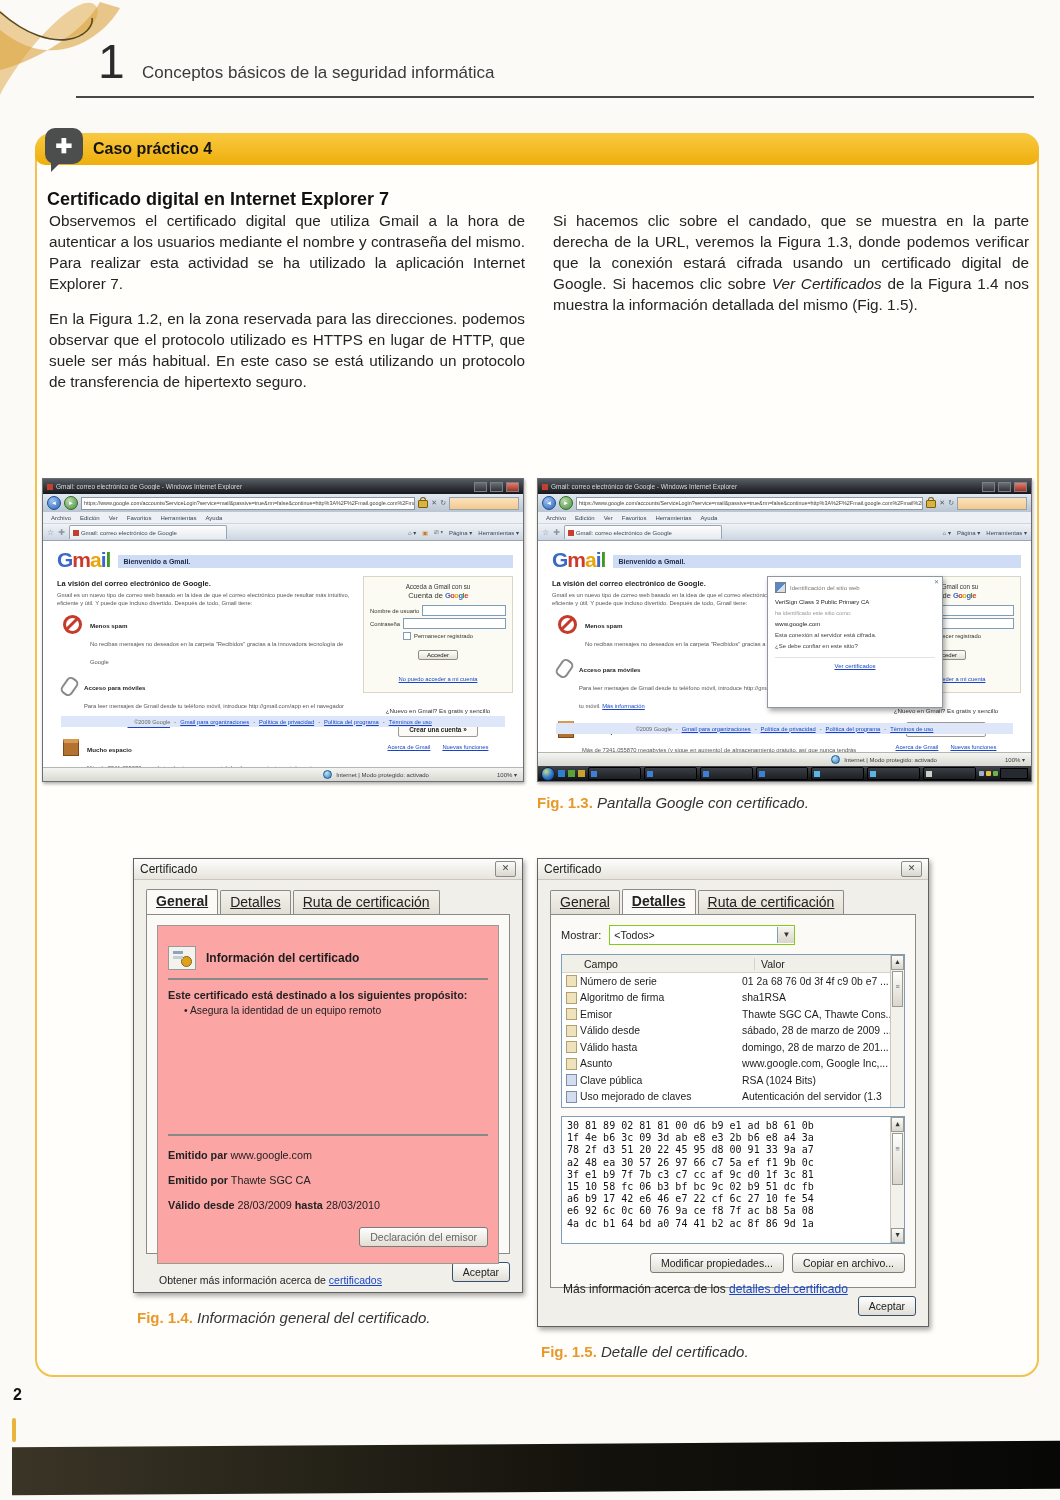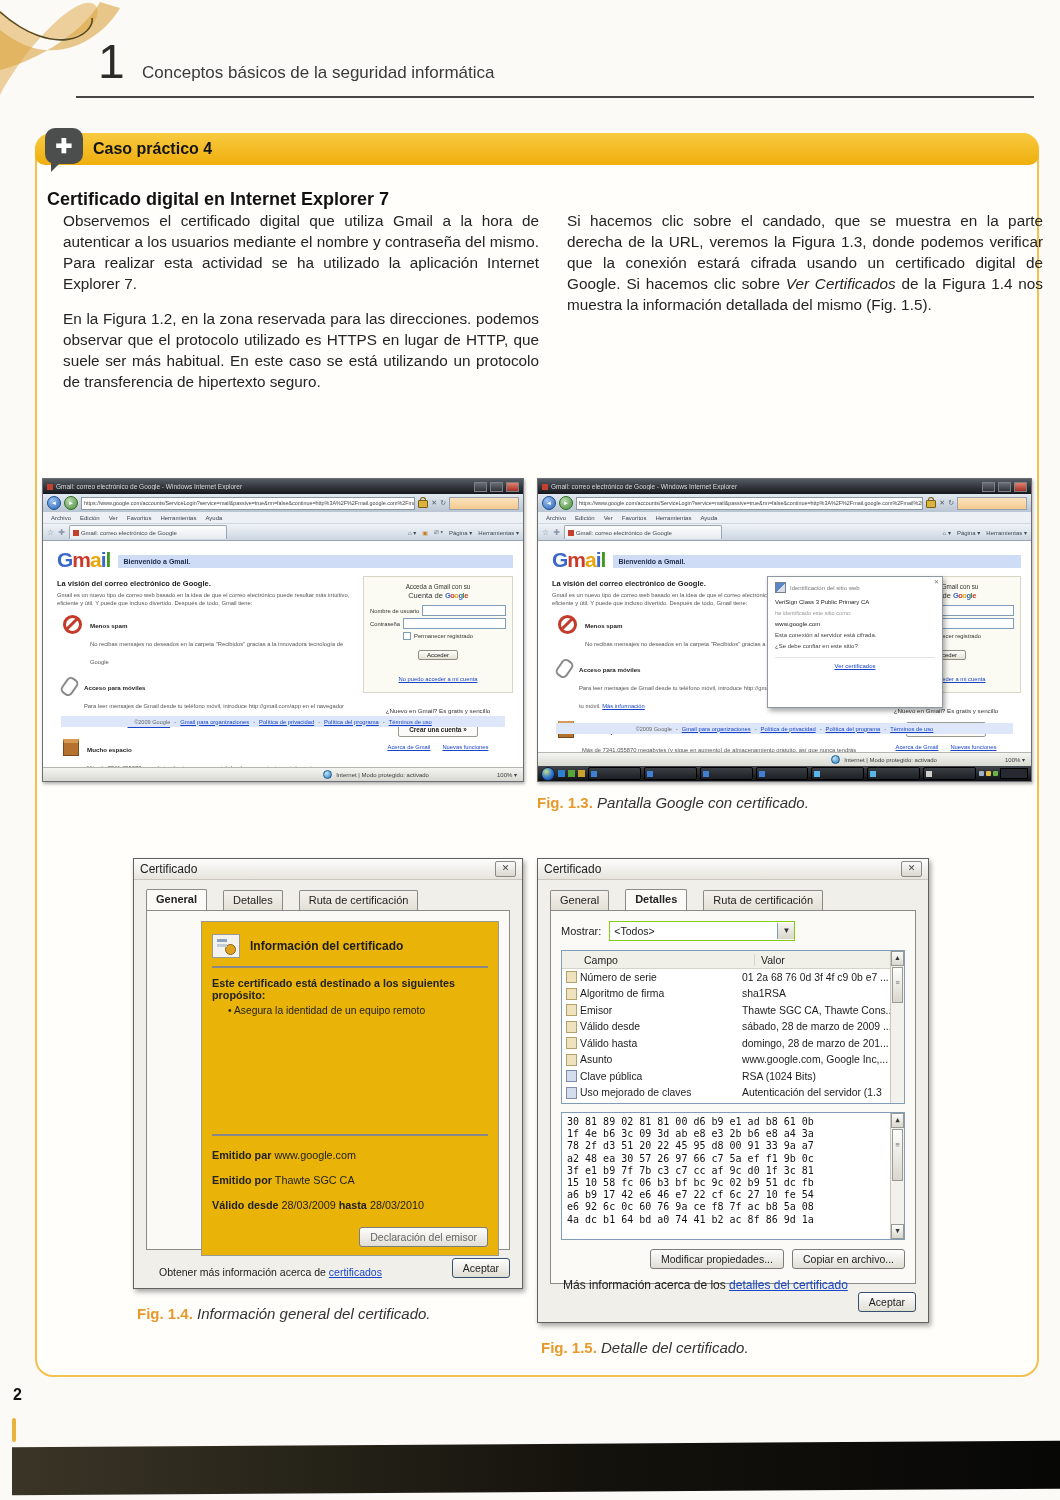--- a/index.html
+++ b/index.html
@@ -13,21 +13,21 @@
   
   .caso-box{position:absolute;left:35px;top:133px;width:1000px;height:1240px;background:#fffefb;
             border:2px solid #f2c14e;border-radius:18px;}
   .caso-banner{position:absolute;left:-2px;top:-2px;right:-2px;height:32px;border-radius:16px 16px 10px 10px;
                background:linear-gradient(#f8ca41,#efae0c);display:flex;align-items:center;}
   .caso-ico{position:absolute;left:10px;top:-5px;width:38px;height:36px;background:#4c4e4d;border-radius:10px;
             color:#fff;font-size:20px;font-weight:bold;display:flex;align-items:center;justify-content:center;}
   .caso-ico::after{content:"";position:absolute;left:6px;bottom:-8px;border:6px solid transparent;border-top-color:#4c4e4d;border-left-color:#4c4e4d;}
   .caso-banner-label{margin-left:58px;font-size:16px;font-weight:bold;color:#141414;}
   .caso-title{position:absolute;left:10px;top:42px;font-size:18px;font-weight:bold;color:#111;}
-  .cols{position:absolute;left:26px;top:76px;width:980px;display:flex;gap:28px;}
+  .cols{position:absolute;left:12px;top:76px;width:980px;display:flex;gap:28px;}
   .col{width:476px;font-size:15.3px;line-height:1.37;text-align:justify;color:#242424;}
   .col p{margin:0 0 14px 0;}
   
   .figs-row1{position:absolute;left:5px;top:343px;display:flex;gap:15px;}
   .figs-row2{position:absolute;left:96px;top:723px;display:flex;gap:14px;}
   .fig-cap{margin-top:12px;font-size:15px;font-style:italic;color:#333;}
   .fig-cap b{font-style:normal;font-weight:bold;color:#e7992c;}
   .figs-row2 .fig-cap{margin-top:16px;margin-left:4px;}
   
   .browser{position:relative;width:480px;background:#fff;border:1px solid #6b6f74;box-shadow:1px 2px 3px rgba(0,0,0,.3);}
@@ -117,31 +117,31 @@
   .tray{margin-left:auto;display:flex;gap:2px;align-items:center;}
   .traydot{width:5px;height:5px;border-radius:1px;background:#9fb3c8;}
   .trayclock{width:26px;height:9px;background:#262a30;border:1px solid #000;}
   
   .dlg{position:relative;background:#f1efe9;border:1px solid #62625e;box-shadow:2px 3px 5px rgba(0,0,0,.35);}
   .dlg-title{height:20px;display:flex;align-items:center;padding:0 6px;font-size:12px;color:#1d1d1d;
              background:linear-gradient(#fdfdfc,#e6e4dc);border-bottom:1px solid #c9c7bf;}
   .dlg-close{margin-left:auto;width:19px;height:14px;border:1px solid #8a8a86;border-radius:2px;
              background:linear-gradient(#fbfbfa,#d9d7cd);font-size:9px;line-height:13px;text-align:center;color:#444;}
   .dlg-tabs{padding:9px 12px 0;display:flex;}
-  .tab{font-size:11px;padding:3px 9px;border:1px solid #8a8a86;border-bottom:none;background:linear-gradient(#f4f2ec,#e1ded4);
-       border-radius:2px 2px 0 0;margin-right:16px;position:relative;top:1px;color:#222;}
+  .tab{font-size:14px;padding:3px 9px;border:1px solid #8a8a86;border-bottom:none;background:linear-gradient(#f4f2ec,#e1ded4);
+       border-radius:2px 2px 0 0;margin-right:2px;position:relative;top:1px;color:#222;text-decoration:underline;}
   .tab.active{background:#fbfaf6;font-weight:bold;top:0;padding-bottom:5px;z-index:2;}
   .dlg-panel{margin:0 12px;border:1px solid #8a8a86;background:#fbfaf6;position:relative;z-index:1;padding:10px;}
   .dlg-bottom{display:flex;justify-content:flex-end;padding:8px 12px 10px;}
   .xpbtn{display:inline-block;font-size:10.5px;color:#222;background:linear-gradient(#fefefe,#e0ded4);
          border:1px solid #7c7c78;border-radius:3px;padding:3px 10px;}
   .xpbtn.primary{border:1px solid #38506e;box-shadow:0 0 0 1px #b8ccе8;}
   .lnk{color:#1845c8;text-decoration:underline;}
   
-  .cg-group{border:1px solid #9a9a94;background:#eab308;padding:8px 10px;margin-left:44px;}
+  .cg-group{border:1px solid #9a9a94;background:#fca5a5;padding:16px 10px;}
   .cg-header{display:flex;align-items:center;gap:10px;padding:4px 0 8px;border-bottom:2px solid #888;}
   .cert-ico{width:26px;height:22px;background:#f4f2ec;border:1px solid #999;position:relative;flex:none;}
   .cert-ico::before{content:"";position:absolute;right:3px;bottom:2px;width:9px;height:9px;border-radius:50%;background:#e0a21c;border:1px solid #8a6310;}
   .cert-ico::after{content:"";position:absolute;left:4px;top:4px;width:10px;height:3px;background:#8da4c0;box-shadow:0 5px 0 #c3cdd9;}
   .cg-h1{font-size:12px;font-weight:bold;color:#1c1c1c;}
   .cg-purp{font-size:10.8px;font-weight:bold;margin:9px 0 4px;}
   .cg-bullet{font-size:10.3px;margin-left:16px;color:#222;}
   .cg-spacer{height:118px;border-bottom:2px solid #888;}
   .cg-row{font-size:10.8px;margin-top:13px;}
   .cg-row b{font-weight:bold;}

